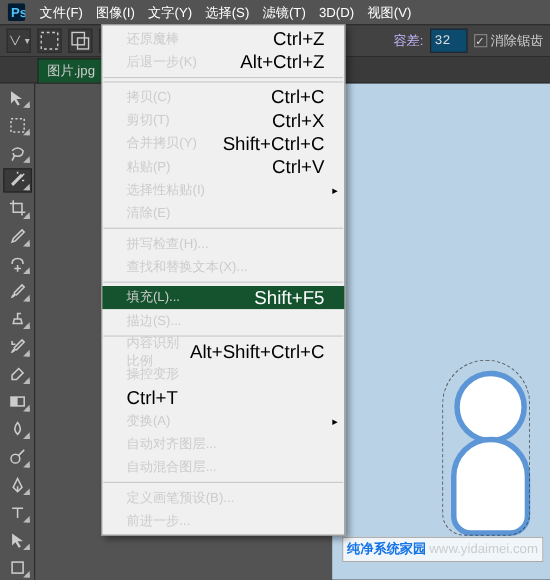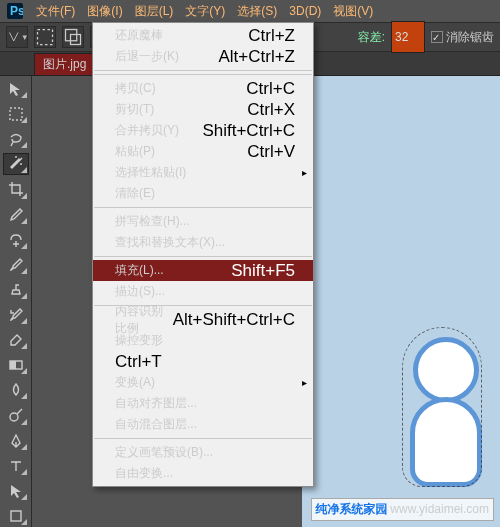--- a/index.html
+++ b/index.html
@@ -2,80 +2,80 @@
 <html><head>
 <meta charset="utf-8">
 <style>
   *{margin:0;padding:0;box-sizing:border-box;font-family:"Microsoft YaHei",Arial,sans-serif;font-size:12px;color:#ccc;}
   body{background:#535353;width:500px;height:527px;overflow:hidden;position:relative;}
   
   
   .menubar{height:22px;background:#535353;display:flex;align-items:center;padding-left:2px;}
   .ps-logo{width:18px;height:18px;margin:0 6px 0 4px;display:inline-flex;align-items:center;justify-content:center;text-align:center;}
   .ps-logo svg{width:16px;height:16px;}
-  .menu-item{padding:2px 6px;color:#fdba74;cursor:default;}
+  .menu-item{padding:2px 6px;color:#ffffff;cursor:default;}
   .menu-item.active{background:#1473e6;color:#fff;}
   .menu-item.active-red{outline:2px solid #e03030;outline-offset:-1px;}
   
   
   .optbar{height:30px;background:#424242;border-top:1px solid #2a2a2a;border-bottom:1px solid #2a2a2a;display:flex;align-items:center;padding:0 6px;gap:6px;}
   .sq{width:22px;height:22px;background:#3a3a3a;border:1px solid #2a2a2a;display:inline-flex;align-items:center;justify-content:center;}
   .chev{font-size:9px;color:#bbb;margin-left:2px;}
-  .opt-label{color:#86efac;}
-  .opt-input{width:34px;height:32px;background:#c2410c;border:1px solid #222;color:#ddd;padding:0 3px;}
+  .opt-label{color:#c4b5fd;}
+  .opt-input{width:34px;height:22px;background:#0c4a6e;border:1px solid #222;color:#ddd;padding:0 3px;font-family:Liberation Mono, monospace;}
   .checkbox{width:12px;height:12px;border:1px solid #888;display:inline-block;margin-right:3px;vertical-align:middle;}
   .checkbox.checked:after{content:"✓";font-size:10px;color:#ddd;position:relative;top:-2px;left:0;}
   
   
   .tabbar{height:24px;background:#3a3a3a;border-bottom:1px solid #222;display:flex;align-items:flex-end;padding-left:34px;}
-  .file-tab{height:22px;background:#7f1d1d;border:1px solid #222;border-bottom:none;padding:2px 8px;display:flex;align-items:center;gap:6px;color:#ddd;}
+  .file-tab{height:22px;background:#14532d;border:1px solid #222;border-bottom:none;padding:2px 8px;display:flex;align-items:center;gap:6px;color:#ddd;}
   .tab-x{color:#bbb;cursor:default;}
   .canvas{position:absolute;left:302px;top:76px;right:0;bottom:0;background:#b9d2e6;}
   .figure{position:absolute;right:18px;bottom:40px;}
   .figure .head{width:66px;height:66px;border-radius:50%;background:#fff;border:5px solid #5c96d7;}
   .figure .body{width:72px;height:90px;border-radius:40px 40px 20px 20px;background:#fff;border:5px solid #5c96d7;margin-top:-6px;margin-left:-3px;}
-  .watermark{position:absolute;right:6px;bottom:6px;background:rgba(255,255,255,.8);color:#333;font-size:10px;padding:2px 4px;border:1px solid #aaa;}
+  .watermark{position:absolute;right:6px;bottom:16px;background:rgba(255,255,255,.8);color:#333;font-size:10px;padding:2px 4px;border:1px solid #aaa;}
   .watermark .brand{color:#1473e6;font-weight:bold;}
 
   
   .toolbar{position:absolute;left:0;top:76px;width:32px;bottom:0;background:#535353;border-right:1px solid #2a2a2a;display:flex;flex-direction:column;align-items:center;padding-top:2px;gap:3px;}
   .tool{width:26px;height:24px;display:flex;align-items:center;justify-content:center;border:1px solid transparent;color:#ccc;}
   .tool.sel{background:#3a3a3a;border-color:#222;}
   .tool svg{width:16px;height:16px;stroke:#ccc;fill:none;stroke-width:1.4;}
   .tri{position:relative;}
   .tri:after{content:"";position:absolute;right:1px;bottom:1px;border:3px solid transparent;border-right-color:#bbb;border-bottom-color:#bbb;width:0;height:0;}
   
   
   .dropdown{position:absolute;left:92px;top:22px;width:222px;background:#f0f0f0;border:1px solid #8a8a8a;box-shadow:3px 3px 6px rgba(0,0,0,.4);color:#000;padding:2px 0;}
   .dropdown .row{display:flex;justify-content:space-between;align-items:center;height:21px;padding:0 18px 0 22px;color:#000;cursor:default;}
   .dropdown .row.disabled{color:#9a9a9a;}
-  .dropdown .row.hl{background:#7f1d1d;color:#fff;}
+  .dropdown .row.hl{background:#14532d;color:#fff;}
   .dropdown .row .sc{color:inherit;font-size:17px;}
   .dropdown hr{border:none;border-top:1px solid #c8c8c8;margin:3px 1px;}
   .dropdown .row.sub:after{content:"▸";position:absolute;right:6px;font-size:10px;}
   .dropdown .row{position:relative;}
   
   
   .marquee{position:absolute;right:18px;bottom:40px;width:80px;height:160px;border:1px dashed #333;border-radius:40px 40px 20px 20px;opacity:.7;pointer-events:none;}
 </style>
 </head>
 <body>
 
 <div class="menubar">
   <span class="ps-logo">
     <svg viewBox="0 0 16 16">
         <rect x="0" y="0" width="16" height="16" rx="2" fill="#001d33"></rect>
         <text x="3" y="12" font-size="9" fill="#4fc3f7" font-family="Arial" font-weight="bold">Ps</text>
       </svg>
   </span>
   <span class="menu-item">文件(F)</span>
   <span class="menu-item">图像(I)</span>
-  <span class="menu-item">图层(L)</span>
   <span class="menu-item">文字(Y)</span>
   <span class="menu-item">选择(S)</span>
+  <span class="menu-item">滤镜(T)</span>
   <span class="menu-item">3D(D)</span>
   <span class="menu-item">视图(V)</span>
 </div>
 
 <div class="optbar">
   <span class="sq">
     <svg viewBox="0 0 16 16">
         <path d="M3 3 L8 13 L13 3" stroke="#ccc" fill="none"></path>
       </svg>
       <span class="chev">▾</span>
@@ -301,17 +301,17 @@
   <div class="row disabled">
       <span>自动混合图层...</span>
       <span class="sc"></span>
     </div>
   <hr>
   <div class="row">
       <span>定义画笔预设(B)...</span>
       <span class="sc"></span>
     </div>
   <div class="row">
-      <span>自由变换...</span>
+      <span>前进一步...</span>
       <span class="sc"></span>
     </div>
 
 </div>
 
 </body></html>

